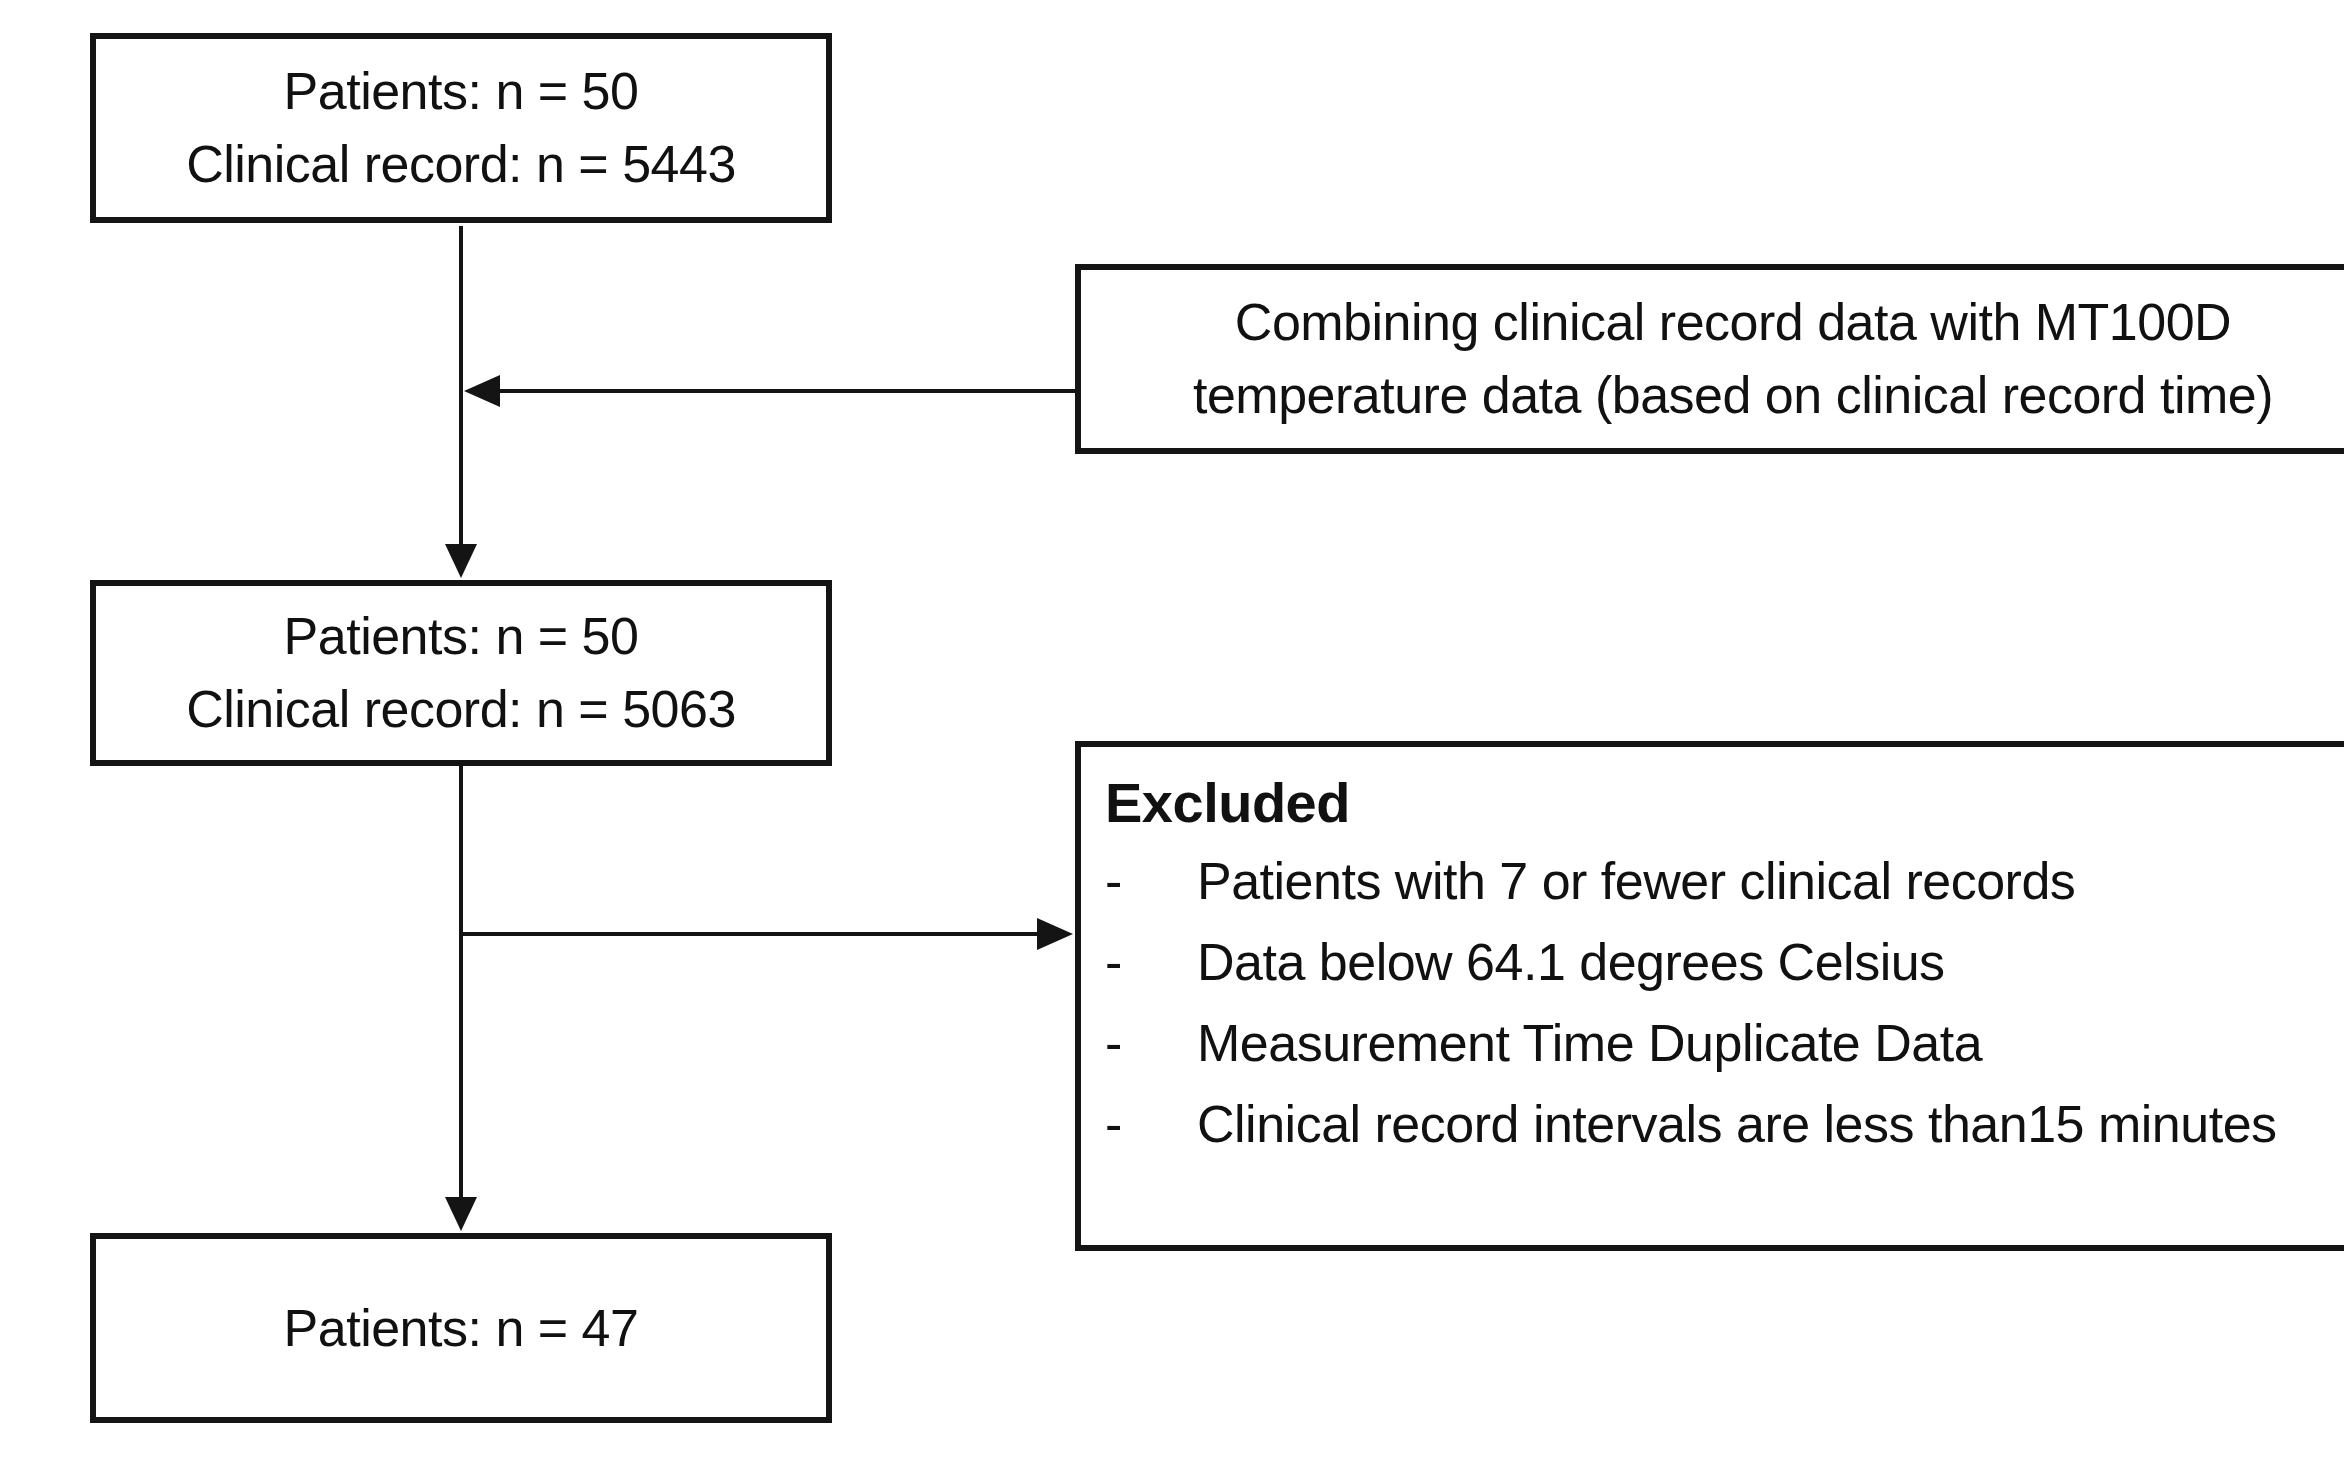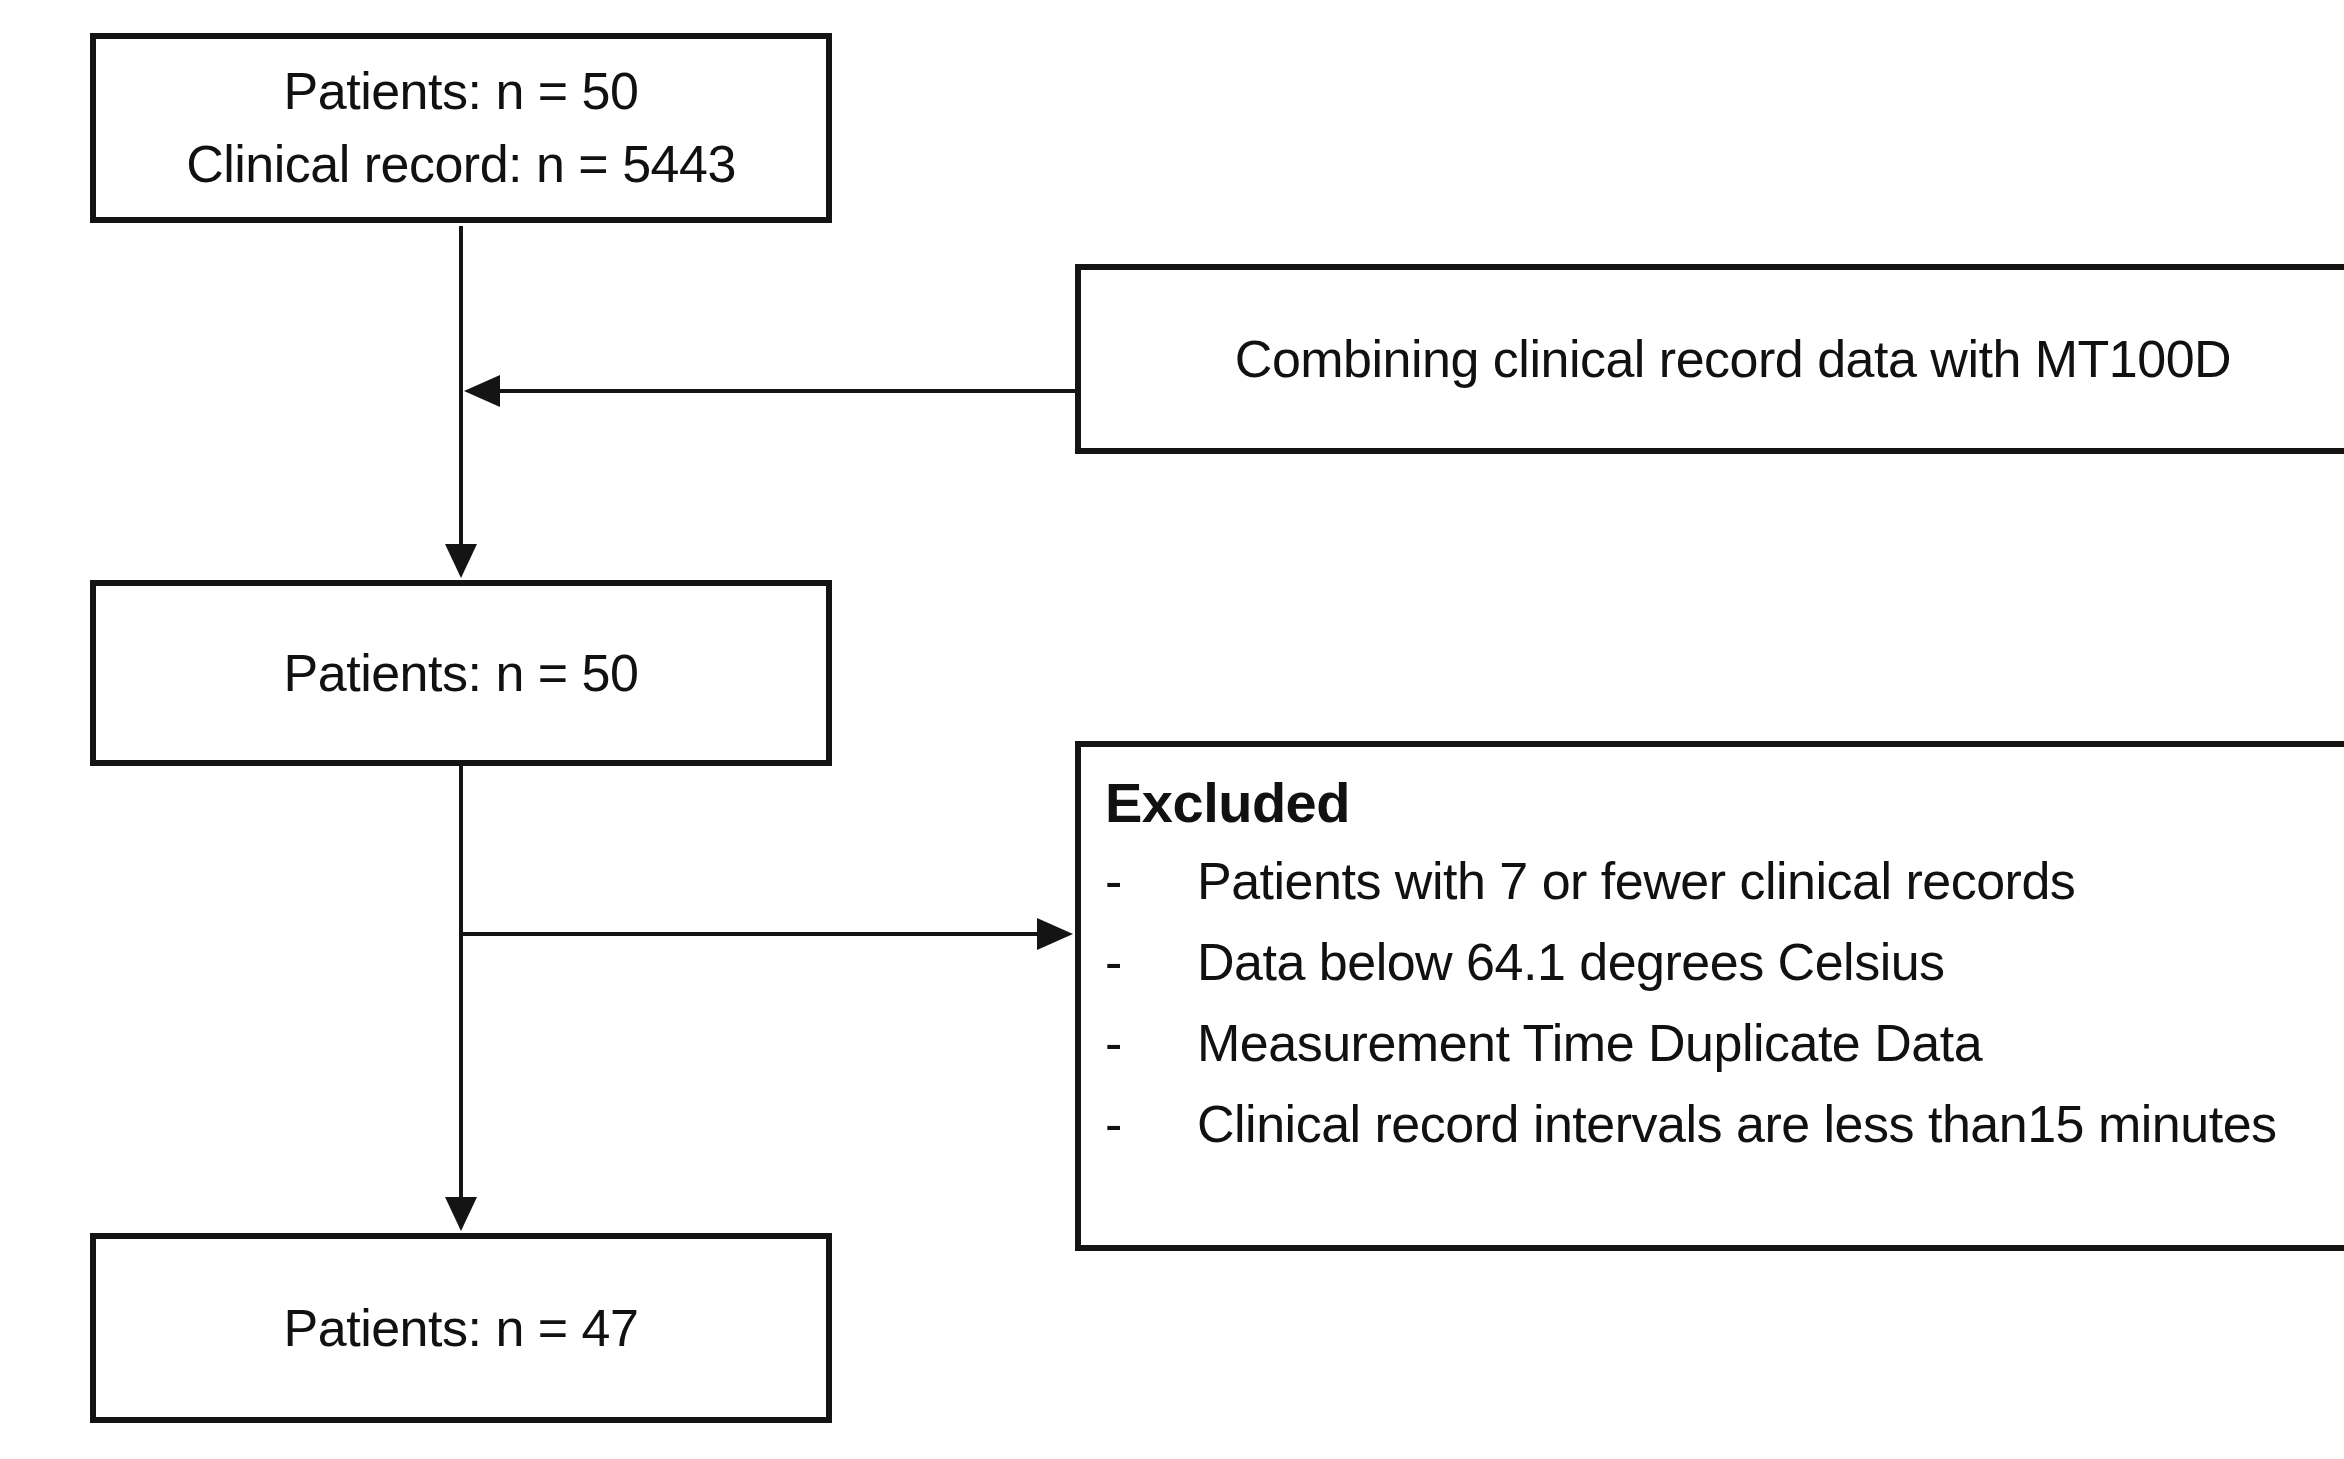--- a/index.html
+++ b/index.html
@@ -131,24 +131,26 @@
     <polygon points="1029,934 993,918 993,950"></polygon>
   </svg>
 
   <div class="box stat-box box-top">
     <div class="line">Patients: n = 50</div>
     <div class="line">Clinical record: n = 5443</div>
   </div>
 
   <div class="box process-box">
     <div class="line">Combining clinical record data with MT100D</div>
+    <div class="line">temperature data (based on clinical record time)</div>
   </div>
 
   <div class="box stat-box box-middle">
     <div class="line">Patients: n = 50</div>
+    <div class="line">Clinical record: n = 5063</div>
   </div>
 
   <div class="box excluded-box">
     <div class="excluded-title">Excluded</div>
     <ul class="excluded-list">
       <li class="excluded-item">
         <span class="dash">-</span>
         <span class="item-text">Patients with 7 or fewer clinical records</span>
       </li>
       <li class="excluded-item">

